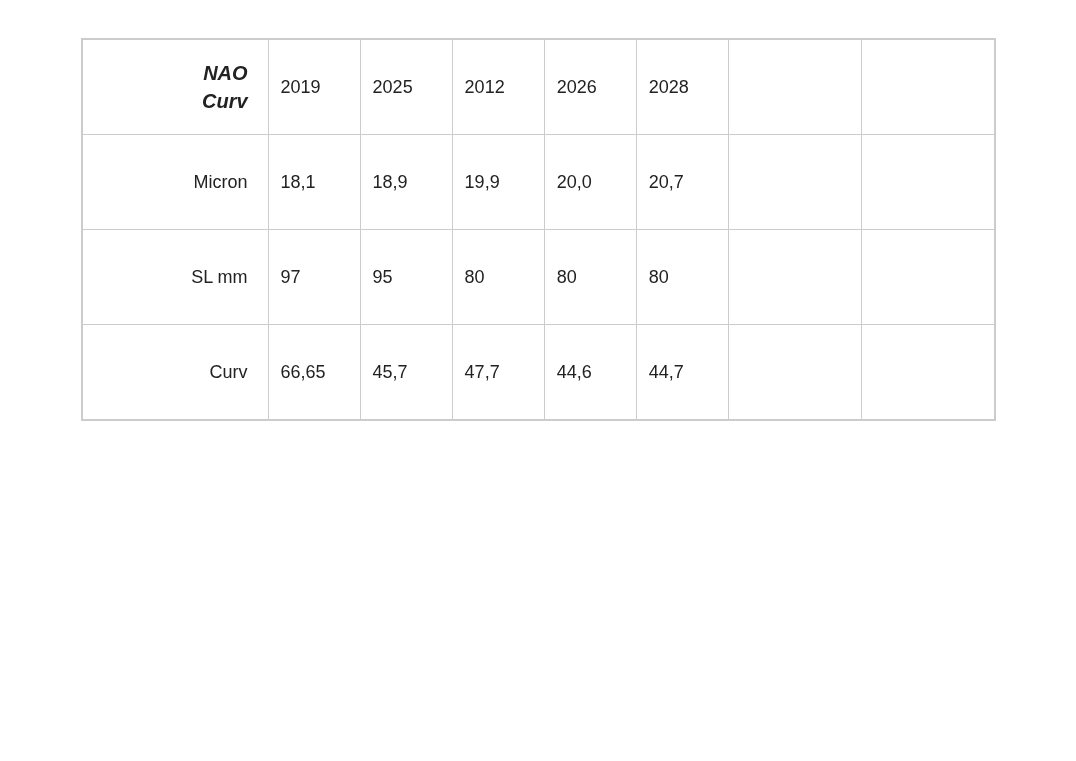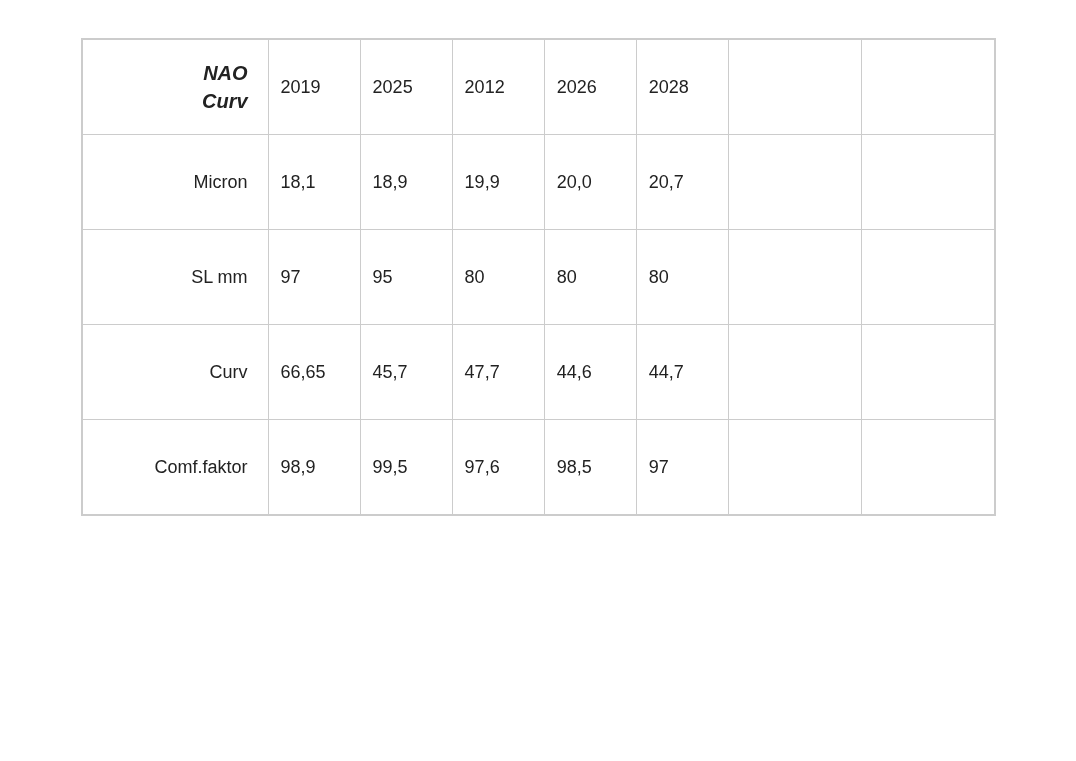--- a/index.html
+++ b/index.html
@@ -119,25 +119,15 @@
       <td class="col-label">Curv</td>
       <td class="col-year">66,65</td>
       <td class="col-year">45,7</td>
       <td class="col-year">47,7</td>
       <td class="col-year">44,6</td>
       <td class="col-year">44,7</td>
       <td class="col-extra"></td>
       <td class="col-extra"></td>
     </tr>
 
-    <tr>
-      <td class="col-label">Comf.faktor</td>
-      <td class="col-year">98,9</td>
-      <td class="col-year">99,5</td>
-      <td class="col-year">97,6</td>
-      <td class="col-year">98,5</td>
-      <td class="col-year">97</td>
-      <td class="col-extra"></td>
-      <td class="col-extra"></td>
-    </tr>
   </tbody>
     </table>
 </div>
 
 </body></html>

